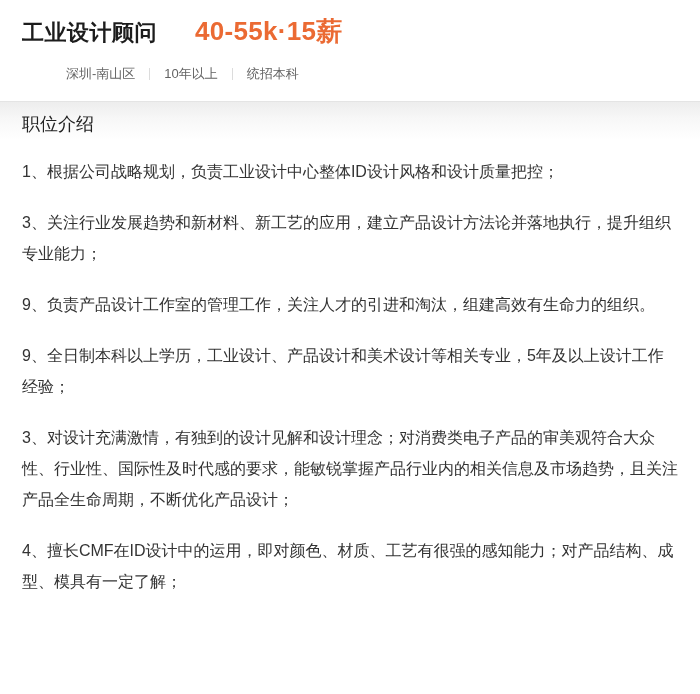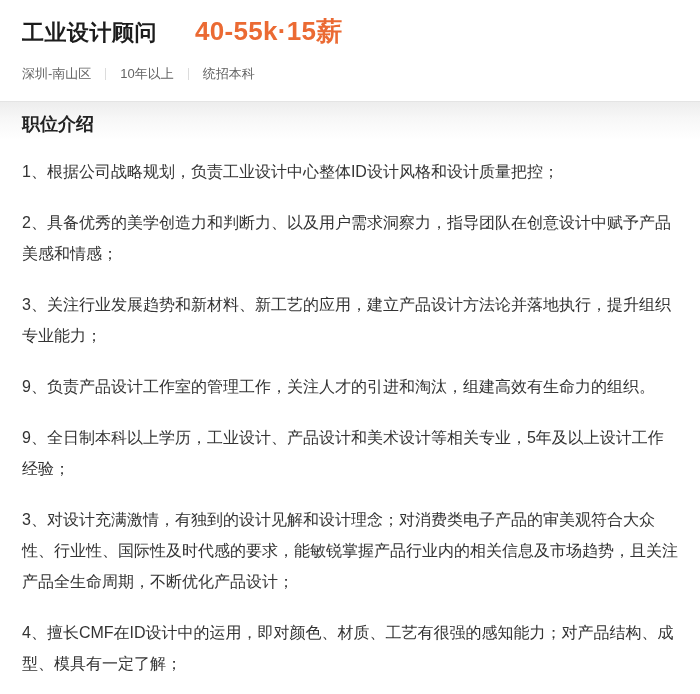--- a/index.html
+++ b/index.html
@@ -45,39 +45,40 @@
     color: #eb6a33;
     letter-spacing: 0.3px;
   }
   .meta-row {
     display: flex;
     align-items: center;
     margin-top: 18px;
     height: 18px;
     font-size: 13px;
     color: #636363;
+    margin-left: 44px;
   }
   .vdiv {
     width: 1px;
     height: 12px;
     background: #dcdcdc;
     margin: 0 14px;
   }
   
   .job-description {
     margin-top: 18px;
     border-top: 1px solid #e4e4e4;
     background: linear-gradient(to bottom, #ededed 0px, #f7f7f7 16px, #ffffff 38px);
     padding: 10px 21px 0 22px;
   }
   .section-heading {
     margin: 0;
     font-size: 18px;
     line-height: 24px;
-    font-weight: 700;
+    font-weight: 400;
     color: #222222;
   }
   .job-description p {
     margin: 20px 0 0 0;
     font-size: 16px;
     line-height: 31px;
     color: #333333;
   }
 </style>
 </head>
@@ -95,21 +96,20 @@
       <span class="vdiv"></span>
       <span>10年以上</span>
       <span class="vdiv"></span>
       <span>统招本科</span>
     </div>
   </header>
 
   <section class="job-description">
     <h2 class="section-heading">职位介绍</h2>
     <p>1、根据公司战略规划，负责工业设计中心整体ID设计风格和设计质量把控；</p>
-    <p>2、具备优秀的美学创造力和判断力、以及用户需求洞察力，指导团队在创意设计中赋予产品美感和情感；</p>
     <p>3、关注行业发展趋势和新材料、新工艺的应用，建立产品设计方法论并落地执行，提升组织专业能力；</p>
     <p>9、负责产品设计工作室的管理工作，关注人才的引进和淘汰，组建高效有生命力的组织。</p>
     <p>9、全日制本科以上学历，工业设计、产品设计和美术设计等相关专业，5年及以上设计工作经验；</p>
     <p>3、对设计充满激情，有独到的设计见解和设计理念；对消费类电子产品的审美观符合大众性、行业性、国际性及时代感的要求，能敏锐掌握产品行业内的相关信息及市场趋势，且关注产品全生命周期，不断优化产品设计；</p>
     <p>4、擅长CMF在ID设计中的运用，即对颜色、材质、工艺有很强的感知能力；对产品结构、成型、模具有一定了解；</p>
 
   </section>
 
 </div>
 

